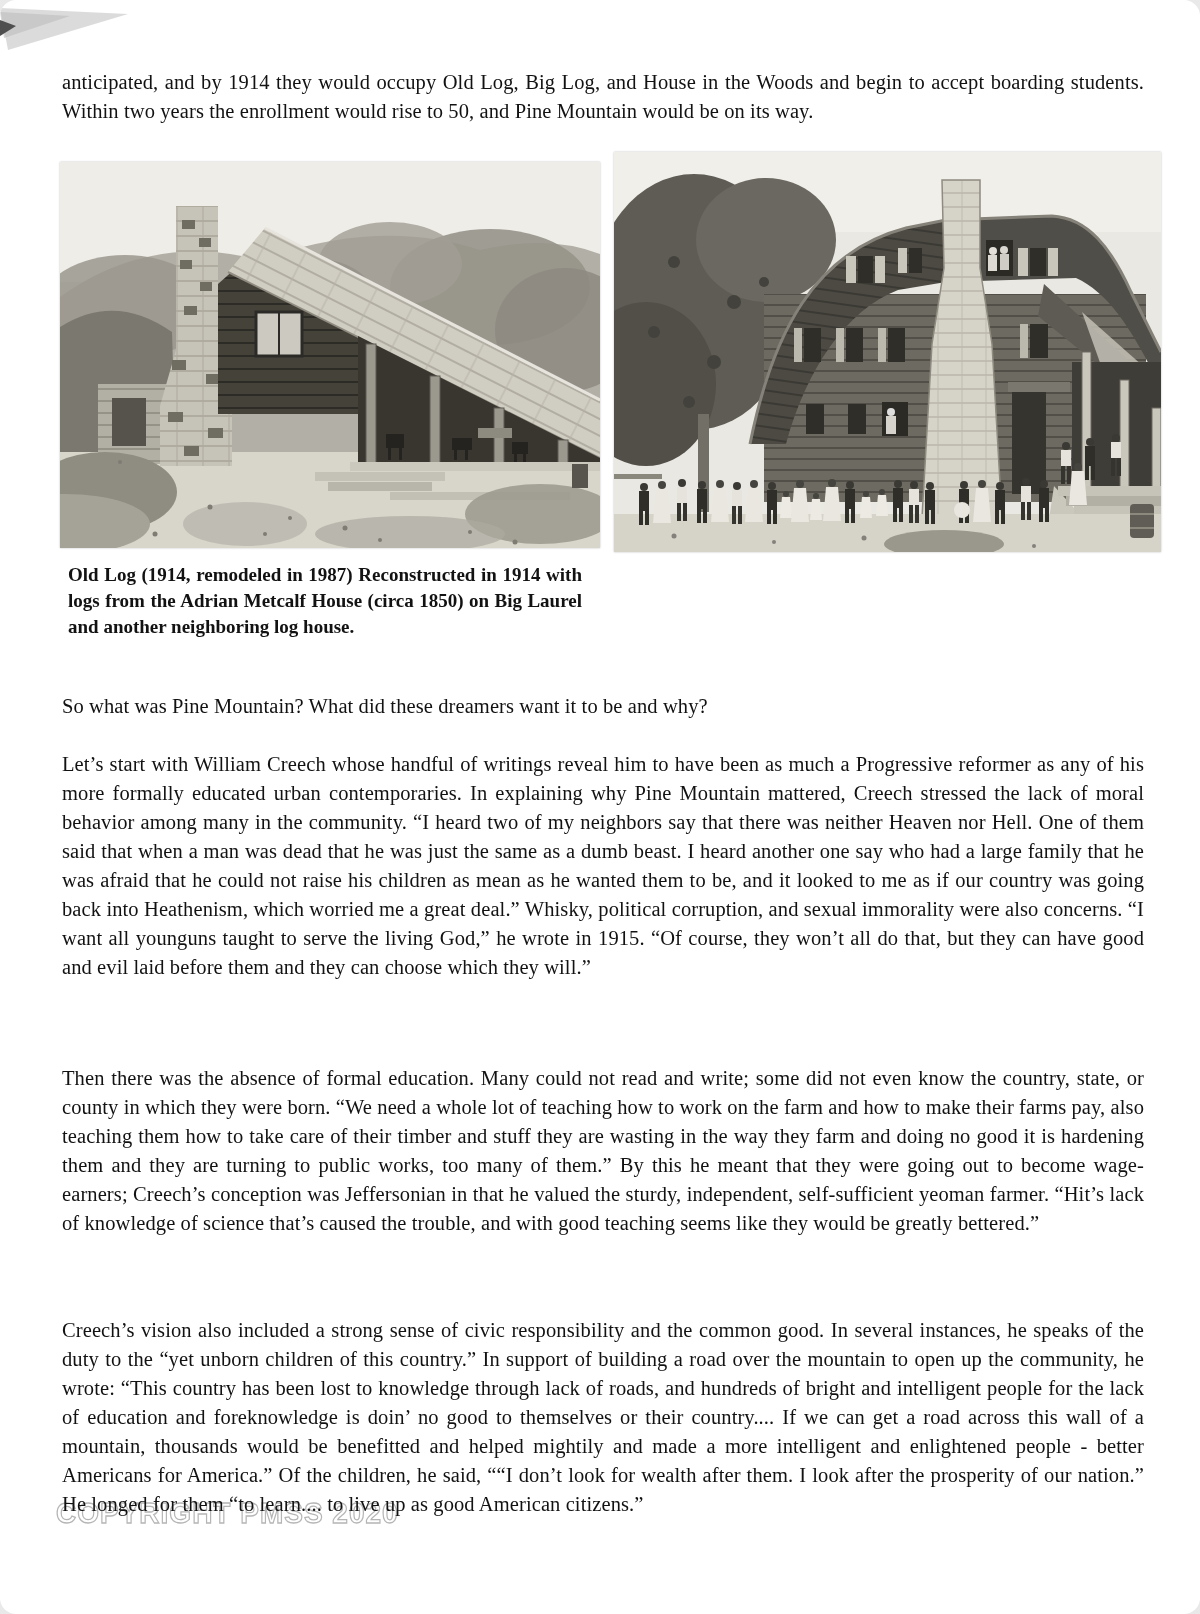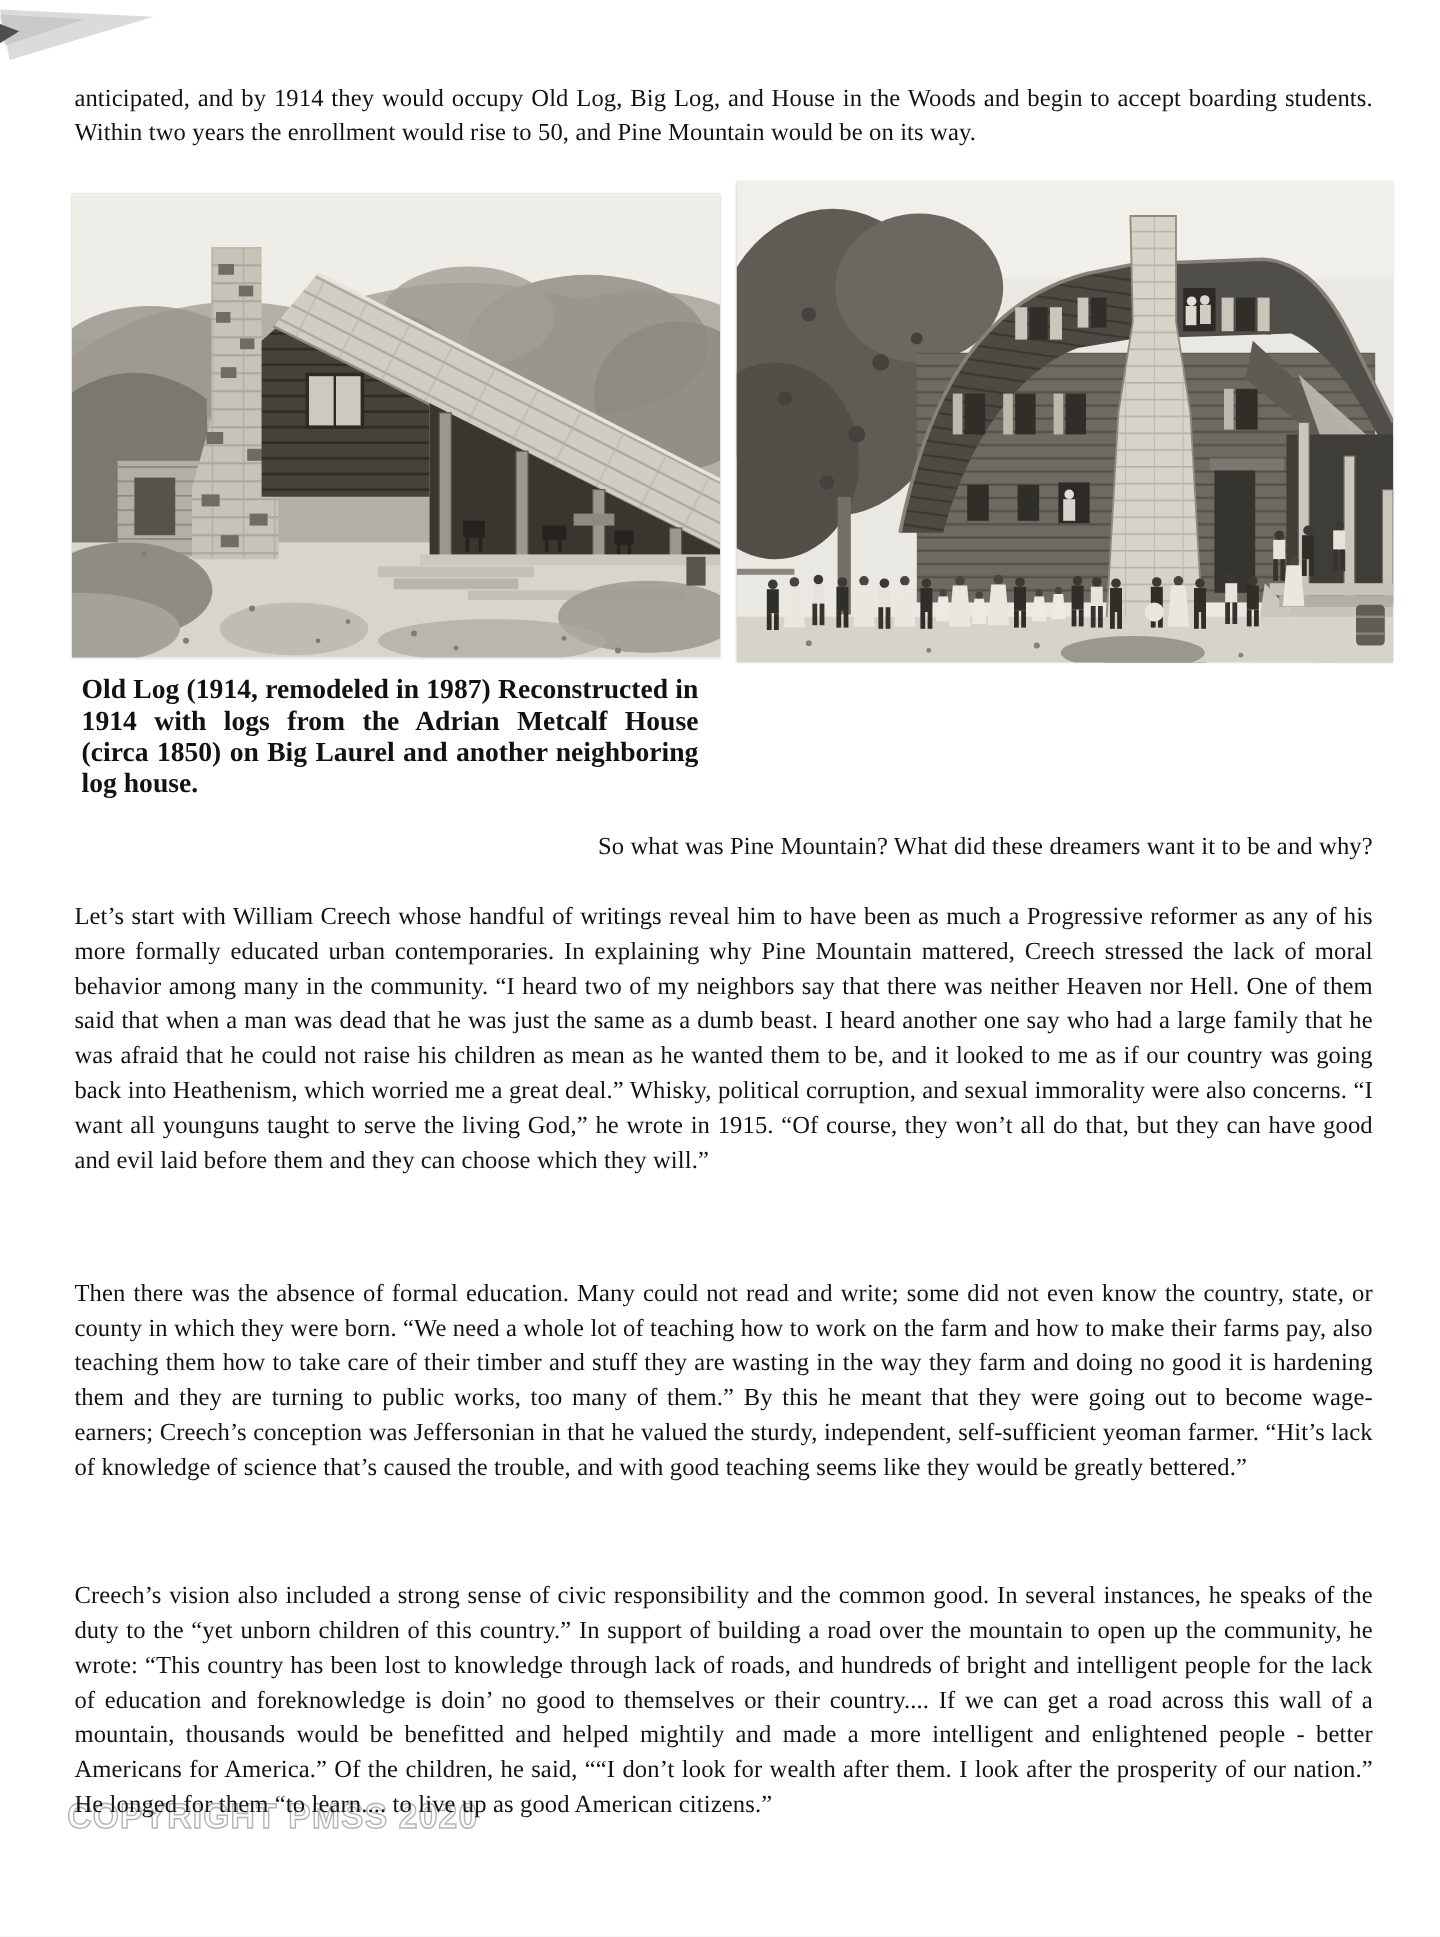--- a/index.html
+++ b/index.html
@@ -1,36 +1,37 @@
 <!DOCTYPE html>
 <html><head>
 <meta charset="utf-8">
 <style>
   html,body{margin:0;padding:0;background:#e9e9e9;}
   .page{
     position:relative;width:1200px;height:1614px;background:#ffffff;
     overflow:hidden;font-family:"Liberation Serif", serif;color:#121212;
     margin:0 auto;
+    border-radius:16px;
   }
   .para{
     position:absolute;left:62px;width:1082px;margin:0;
     font-size:20.5px;line-height:29px;text-align:justify;z-index:2;
     letter-spacing:0.1px;
   }
   .intro{top:68px;}
-  .question{top:692px;text-align:right;}
+  .question{top:692px;text-align:left;}
   .p2{top:750px;}
   .p3{top:1064px;}
   .p4{top:1316px;}
   .photo{position:absolute;z-index:1;box-shadow:0 0 2px rgba(0,0,0,0.25);}
   .photo svg{display:block;}
   .photo-left{left:60px;top:162px;width:540px;height:386px;}
   .photo-right{left:614px;top:152px;width:547px;height:400px;}
   .caption{
-    position:absolute;margin:0;font-weight:bold;font-size:23px;line-height:26px;
+    position:absolute;margin:0;font-weight:bold;font-size:19px;line-height:26px;
     text-align:justify;z-index:2;
   }
   .caption-left{left:68px;top:562px;width:514px;}
   .caption-right{left:616px;top:556px;width:546px;}
   .watermark{
     position:absolute;left:56px;top:1498px;z-index:1;
     font-family:"Liberation Sans", sans-serif;font-size:28px;font-weight:bold;
     letter-spacing:1px;color:transparent;-webkit-text-stroke:1.2px #aeaeae;
     transform:scaleY(1.05);opacity:0.9;white-space:nowrap;
   }

